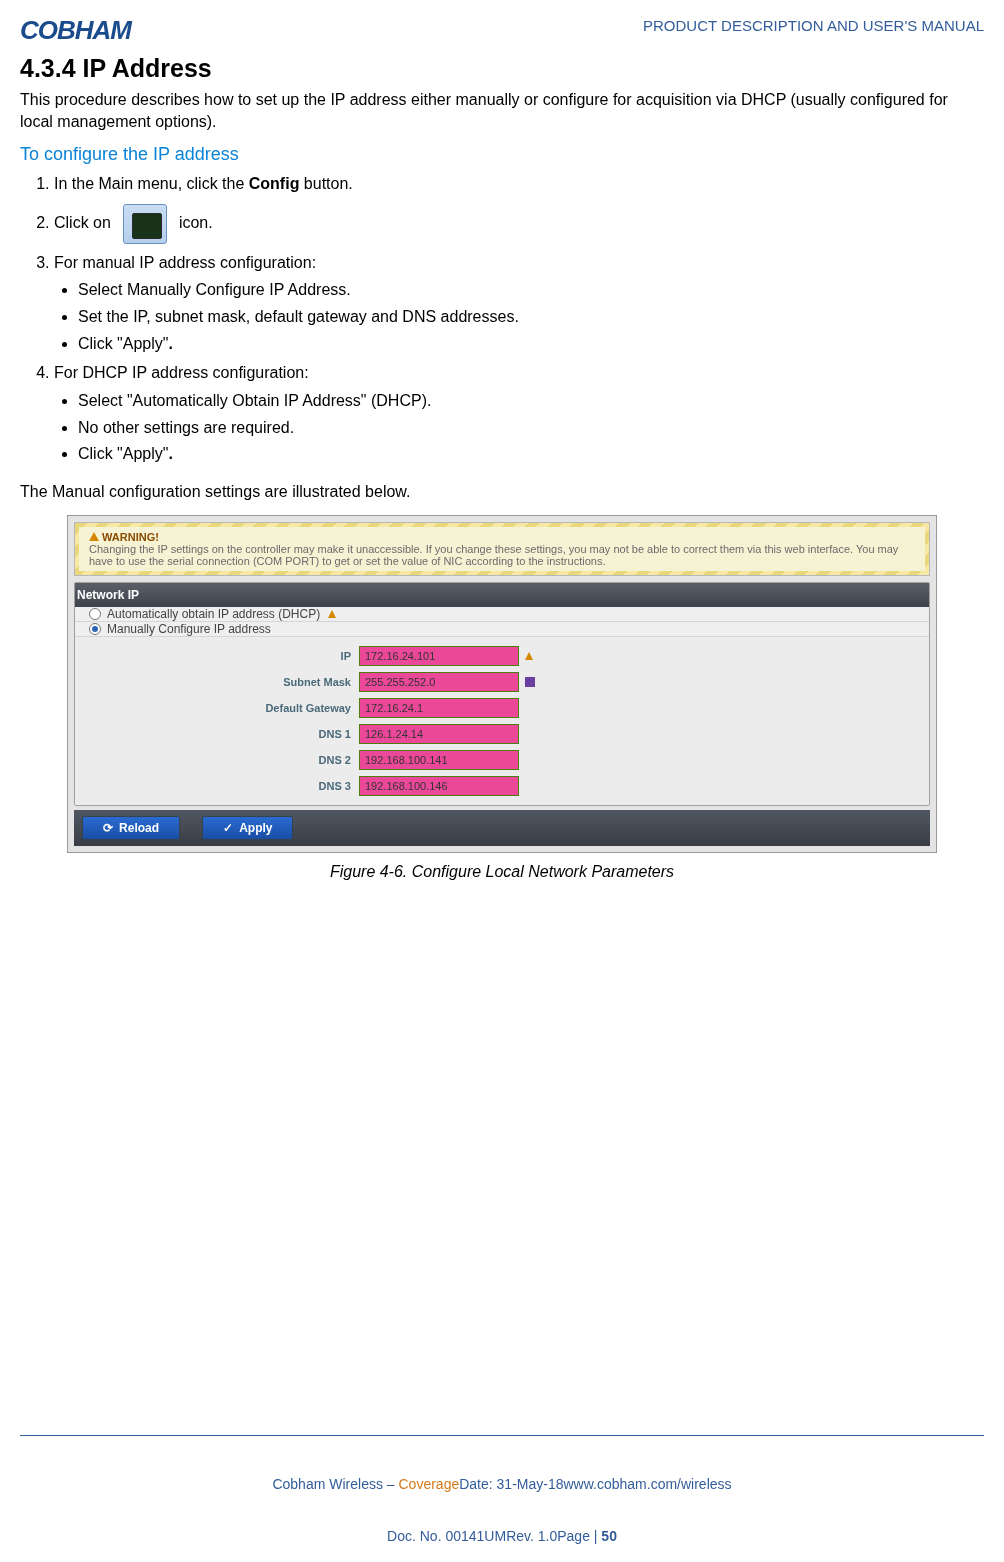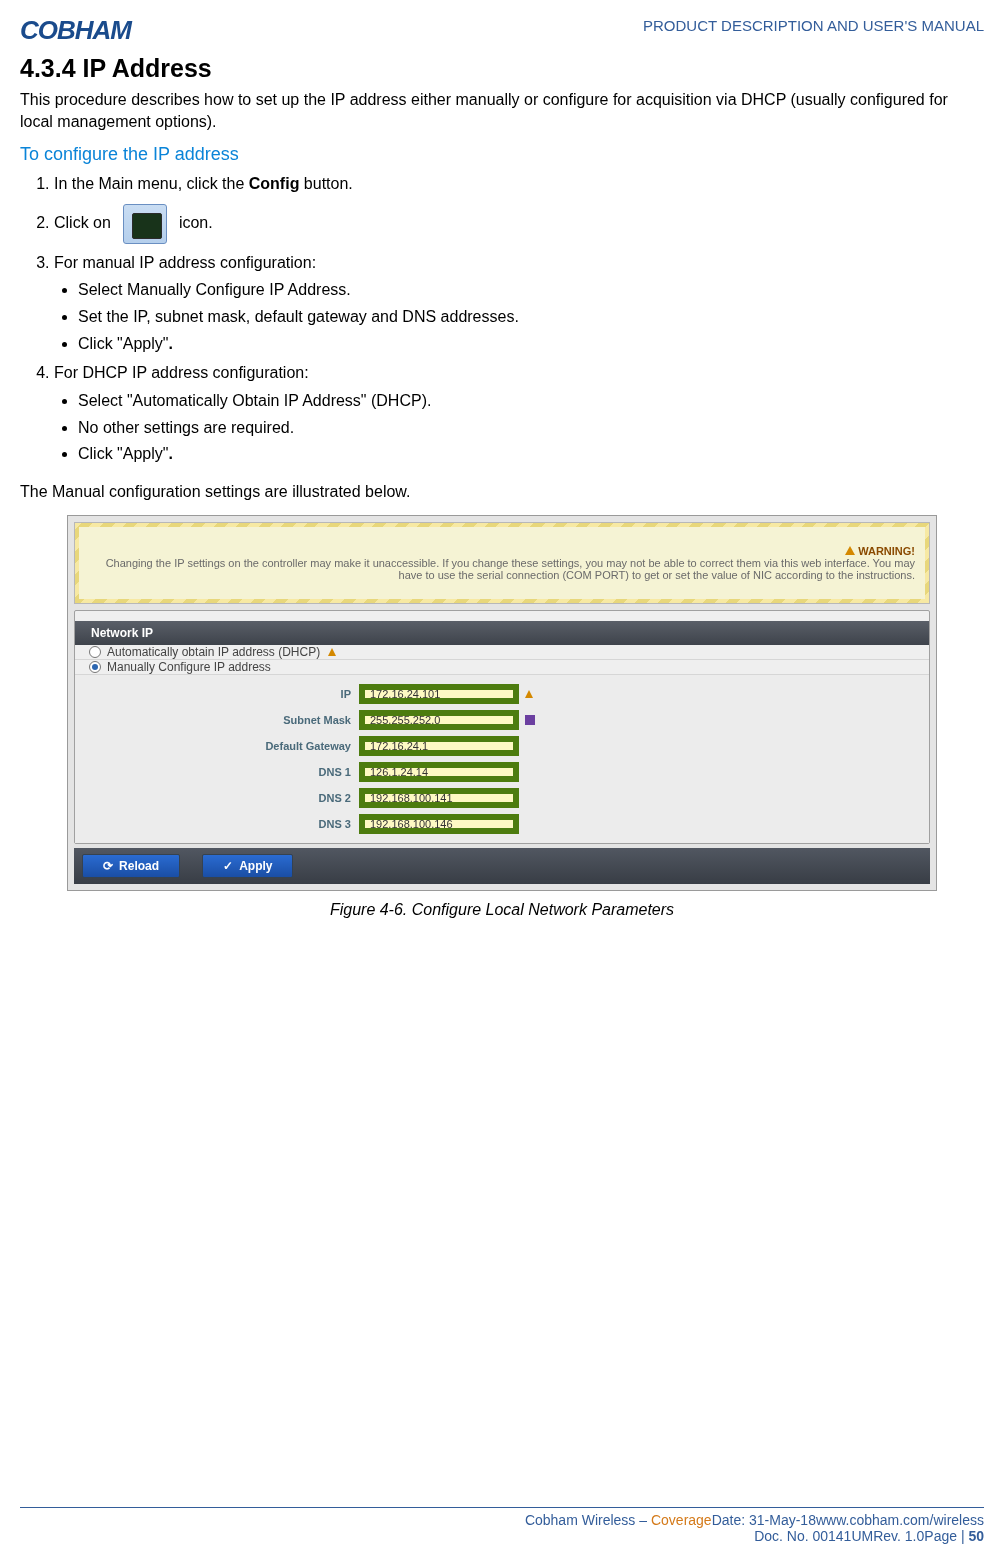--- a/index.html
+++ b/index.html
@@ -39,46 +39,45 @@
     .screenshot {
       width: 870px; margin: 0 auto 10px auto;
       border: 1px solid #9a9a9a; background: #e4e4e4;
       font-family: Tahoma, sans-serif;
     }
     .warn-box {
       margin: 6px; border: 1px solid #b8b8b8;
       background: repeating-linear-gradient(-45deg, #f7e9a3, #f7e9a3 8px, #e8d77b 8px, #e8d77b 16px);
       padding: 0;
     }
-    .warn-inner { background: #f5f3d4; margin: 4px; padding: 18px 10px; font-size: 11px; color: #6a6a6a; text-align: right; }
+    .warn-inner { background: #f5f3d4; margin: 4px; padding: 4px 10px; font-size: 11px; color: #6a6a6a; }
     .warn-title { color: #8a4a00; font-weight: bold; display: inline-flex; align-items: center; gap: 4px; }
     .tri-icon { width: 0; height: 0; border-left: 5px solid transparent; border-right: 5px solid transparent; border-bottom: 9px solid #d48800; display: inline-block; }
     .panel { margin: 4px 6px; border: 1px solid #a0a0a0; background: #efefef; border-radius: 2px; }
     .panel-head {
       background: linear-gradient(#5a5f68, #3e434b);
       color: #fff; font-size: 12px; font-weight: bold;
-      padding: 5px 16px;
-      margin-top: 10px;
+      padding: 5px 2px;
     }
     .radio-row { padding: 0 14px; font-size: 12px; color: #444; display: flex; align-items: center; gap: 6px; border-bottom: 1px solid #d6d6d6; }
     .radio-row:last-of-type { border-bottom: none; }
     .radio-circle {
       width: 12px; height: 12px; border: 1px solid #777; border-radius: 50%;
       background: #fff; position: relative; display: inline-block;
     }
     .radio-circle.selected::after {
       content: ""; position: absolute; left: 2px; top: 2px; width: 6px; height: 6px;
       border-radius: 50%; background: #2c66b0;
     }
     .small-tri { width: 0; height: 0; border-left: 4px solid transparent; border-right: 4px solid transparent; border-bottom: 8px solid #d48800; display: inline-block; margin-left: 2px; }
     .field-block { background: #ececec; padding: 6px 0; }
     .field-row { display: flex; align-items: center; padding: 3px 14px; }
     .field-label { width: 270px; text-align: right; font-size: 11px; font-weight: bold; color: #4a6a7a; padding-right: 8px; }
     .field-input {
-      width: 160px; height: 20px; border: 6px solid #4d7c0f; background: #fef9c3;
+      width: 160px; height: 20px; border: 1px solid #4d7c0f; background: #ec4899;
       font-size: 11px; padding: 2px 5px; color: #333;
     }
     .field-icon { margin-left: 6px; display: inline-block; }
     .purple-dot { width: 10px; height: 10px; background: #6b3fa0; display: inline-block; }
     .action-bar {
       background: linear-gradient(#515761, #383d45);
       padding: 6px 8px; margin: 4px 6px 6px 6px; display: flex; gap: 22px;
     }
     .act-btn {
       background: linear-gradient(#2a6bd1, #1a4ea5);
@@ -87,21 +86,21 @@
       display: inline-flex; align-items: center; gap: 6px;
     }
     .reload-icon::before { content: "⟳"; font-weight: bold; }
     .apply-icon::before { content: "✓"; font-weight: bold; }
     .fig-caption { text-align: center; font-style: italic; font-size: 16px; margin-top: 8px; }
     .footer {
       position: absolute; left: 20px; right: 20px; bottom: 18px;
       border-top: 1px solid #335d9a; padding-top: 4px;
       font-size: 14px; color: #335d9a;
     }
-    .footer-row { display: flex; justify-content: flex-end; }
+    .footer-row { display: flex; justify-content: center; margin-top: 36px; }
     .footer .orange { color: #d47a1a; }
     .footer .page-num b { font-weight: bold; }
   </style>
 </head>
 <body>
 
 <div class="header">
   <div class="logo">COBHAM</div>
   <div class="doc-title-block">
     <div>PRODUCT DESCRIPTION AND USER'S MANUAL</div>

